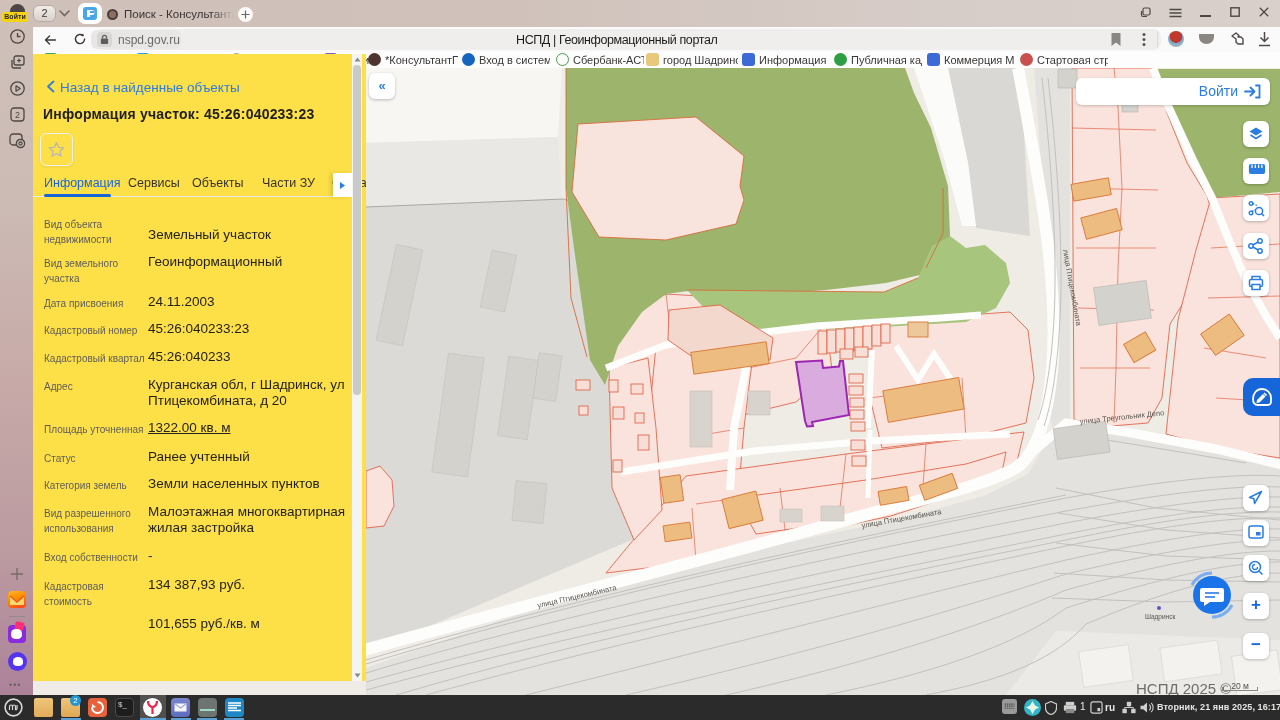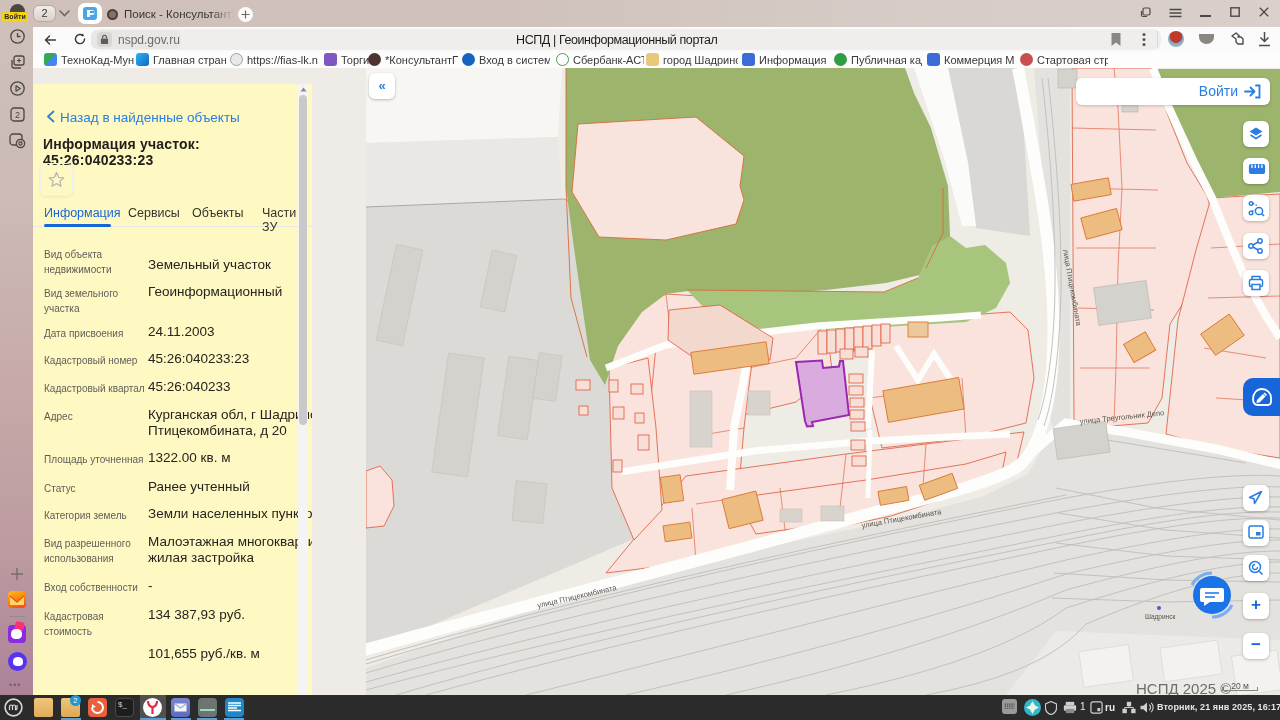--- a/index.html
+++ b/index.html
@@ -14,21 +14,21 @@
 #toolbar { position:absolute; left:33px; top:27px; width:1247px; height:25px; background:#fbfafa; }
 #smartline { position:absolute; left:61px; top:2px; width:1067px; height:21px; background:#f0eeec; border-radius:8px; }
 
 #bookmarks { position:absolute; left:33px; top:52px; width:1247px; height:16px; background:#fdfdfd; }
 .bm { position:absolute; top:1px; height:14px; font-size:11px; color:#3a3836; white-space:nowrap; overflow:hidden; }
 .bm .ic { display:inline-block; width:13px; height:13px; border-radius:3px; vertical-align:-2px; margin-right:4px; }
 
 #sidebar { position:absolute; left:0; top:0; width:33px; height:695px;
   background:linear-gradient(180deg,#cfc1ba 0%,#ccbab4 30%,#c7aaa8 55%,#bb9aa0 80%,#ac8299 100%); }
 
-#panel { position:absolute; left:33px; top:84px; width:279px; height:627px; background:#fef9c3; overflow:hidden; }
+#panel { position:absolute; left:33px; top:54px; width:333px; height:627px; background:#fde047; overflow:hidden; }
 #pscroll { position:absolute; right:4px; top:0px; width:10px; height:627px; background:#f4f4f4; }
 #pthumb { position:absolute; left:1px; top:11px; width:8px; height:330px; background:#c9c9c9; border-radius:4px; }
 .lbl { position:absolute; left:11px; width:107px; font-size:10px; line-height:15px; color:#5f5d5a; }
 .val { position:absolute; left:115px; width:205px; font-size:13.5px; line-height:15.5px; color:#25231f; }
 
 #map { position:absolute; left:366px; top:68px; width:914px; height:627px; overflow:hidden; }
 
 #taskbar { position:absolute; left:0; top:695px; width:1280px; height:25px; background:#2b2b2b; }
 .mbtn { position:absolute; left:877px; width:26px; height:26px; background:#fff; border-radius:6px; box-shadow:0 1px 3px rgba(0,0,0,0.25); }
 .mbtn svg { position:absolute; left:5px; top:5px; }
@@ -452,21 +452,21 @@
       <div class="val" style="top:200px;">Геоинформационный</div>
     <div class="lbl" style="top:242px;">Дата присвоения</div>
       <div class="val" style="top:240px;">24.11.2003</div>
     <div class="lbl" style="top:269px;">Кадастровый номер</div>
       <div class="val" style="top:267px;">45:26:040233:23</div>
     <div class="lbl" style="top:297px;">Кадастровый квартал</div>
       <div class="val" style="top:295px;">45:26:040233</div>
     <div class="lbl" style="top:325px;">Адрес</div>
       <div class="val" style="top:323px;">Курганская обл, г Шадринск, ул<br>Птицекомбината, д 20</div>
     <div class="lbl" style="top:368px;">Площадь уточненная</div>
-      <div class="val" style="top:366px;">1322.00 кв. м</div>
+      <div class="val" style="top:366px;text-decoration:underline;">1322.00 кв. м</div>
     <div class="lbl" style="top:397px;">Статус</div>
       <div class="val" style="top:395px;">Ранее учтенный</div>
     <div class="lbl" style="top:424px;">Категория земель</div>
       <div class="val" style="top:422px;">Земли населенных пунктов</div>
     <div class="lbl" style="top:452px;">Вид разрешенного<br>использования</div>
       <div class="val" style="top:450px;">Малоэтажная многоквартирная<br>жилая застройка</div>
     <div class="lbl" style="top:496px;">Вход собственности</div>
       <div class="val" style="top:494px;">-</div>
     <div class="lbl" style="top:525px;">Кадастровая<br>стоимость</div>
       <div class="val" style="top:523px;">134 387,93 руб.</div>

